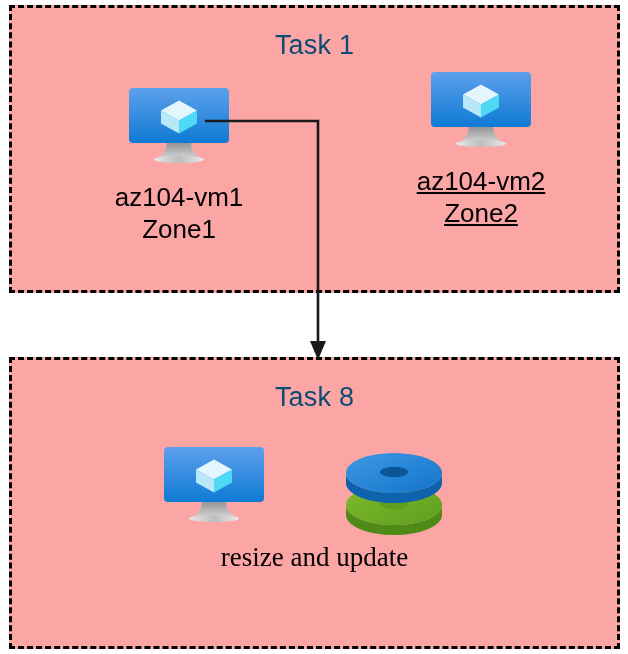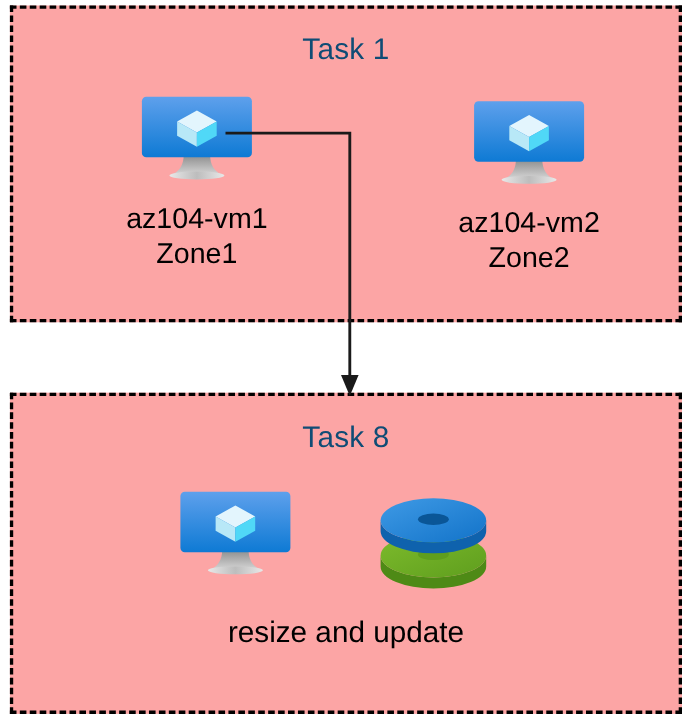--- a/index.html
+++ b/index.html
@@ -54,21 +54,21 @@
     font-family: "Liberation Sans", sans-serif;
   }
 
   
   .vm-group {
     position: absolute;
     width: 200px;
     text-align: center;
   }
   #vm-group-1 { left: 67px; top: 78px; }
-  #vm-group-2 { left: 369px; top: 82px; }
+  #vm-group-2 { left: 369px; top: 62px; text-decoration: underline; }
 
   .vm-icon {
     display: block;
     margin: 0 auto;
   }
 
   .vm-label {
     margin-top: 14px;
     font-size: 26px;
     color: #000000;
@@ -91,26 +91,26 @@
     top: 0px;
   }
   #task2-disks-icon {
     position: absolute;
     left: 190px;
     top: 2px;
   }
   #task2-caption {
     position: absolute;
     left: 0;
-    top: 200px;
+    top: 182px;
     width: 100%;
     text-align: center;
     font-size: 27px;
     color: #000000;
-    font-family: Liberation Sans, sans-serif;
+    font-family: Liberation Serif, serif;
   }
 
   
   #connector {
     position: absolute;
     left: 0;
     top: 0;
     width: 628px;
     height: 654px;
     pointer-events: none;

